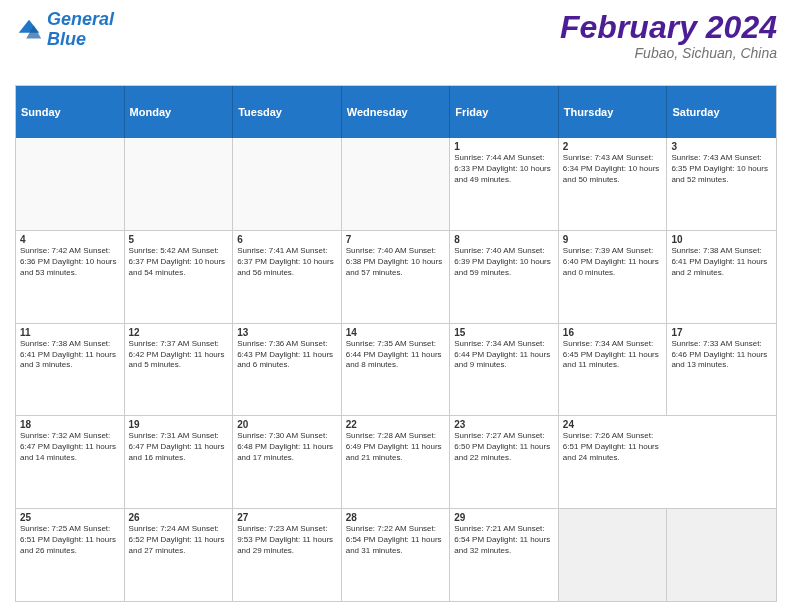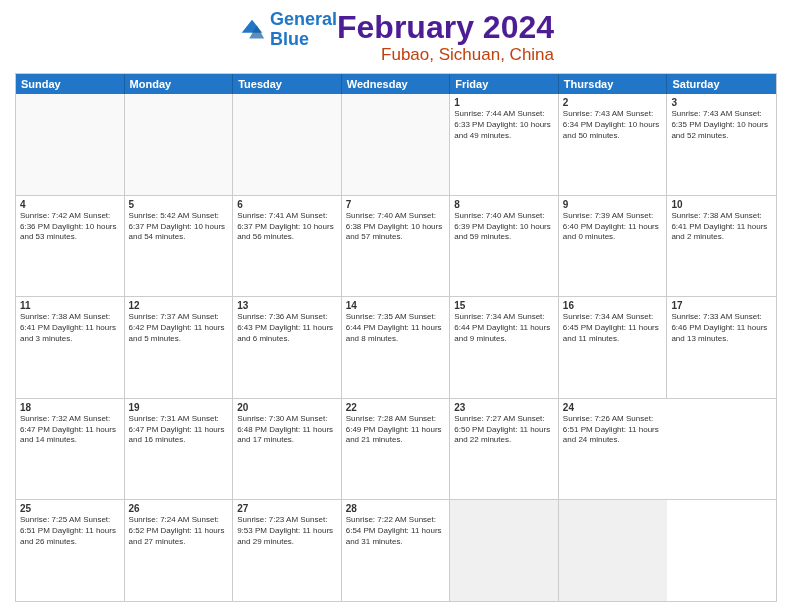--- a/index.html
+++ b/index.html
@@ -12,23 +12,24 @@
     }
     .page {
       width: 792px;
       height: 612px;
       padding: 10px 15px 10px 15px;
       display: flex;
       flex-direction: column;
     }
     .header {
       display: flex;
-      justify-content: center;
+      justify-content: space-between;
       align-items: flex-start;
-      margin-bottom: 8px;
+      margin-bottom: 24px;
+      font-style: italic;
     }
     .logo {
       display: flex;
       align-items: center;
       gap: 4px;
     }
     .logo-text {
       font-size: 18px;
       font-weight: bold;
       color: #333;
@@ -42,39 +43,39 @@
     .title-block {
       text-align: right;
     }
     .main-title {
       font-size: 32px;
       font-weight: bold;
       color: #4c1d95;
       line-height: 1.1;
     }
     .subtitle {
-      font-size: 17px;
-      color: #c2410c;
+      font-size: 14px;
+      color: #737373;
     }
     .calendar {
       flex: 1;
       display: flex;
       flex-direction: column;
       border: 1px solid #ccc;
     }
     .cal-header {
       display: grid;
       grid-template-columns: repeat(7, 1fr);
       background: #2176c7;
     }
     .cal-header-cell {
       color: #fff;
       font-size: 11px;
       font-weight: bold;
-      padding: 4px 5px;
+      padding: 20px 5px;
       text-align: left;
       border-right: 1px solid #1a5fa0;
     }
     .cal-header-cell:last-child { border-right: none; }
     .cal-body {
       flex: 1;
       display: flex;
       flex-direction: column;
     }
     .cal-row {
@@ -335,18 +336,25 @@
 Daylight: 11 hours
 and 29 minutes.</div>
           </div>
           <div class="cal-cell">
             <div class="day-num">28</div>
             <div class="day-info">Sunrise: 7:22 AM
 Sunset: 6:54 PM
 Daylight: 11 hours
 and 31 minutes.</div>
           </div>
+          <div class="cal-cell">
+            <div class="day-num">29</div>
+            <div class="day-info">Sunrise: 7:21 AM
+Sunset: 6:54 PM
+Daylight: 11 hours
+and 32 minutes.</div>
+          </div>
           <div class="cal-cell empty shaded"></div>
           <div class="cal-cell empty shaded"></div>
         </div>
       </div>
   </div>
 </div>
 
 </body></html>

